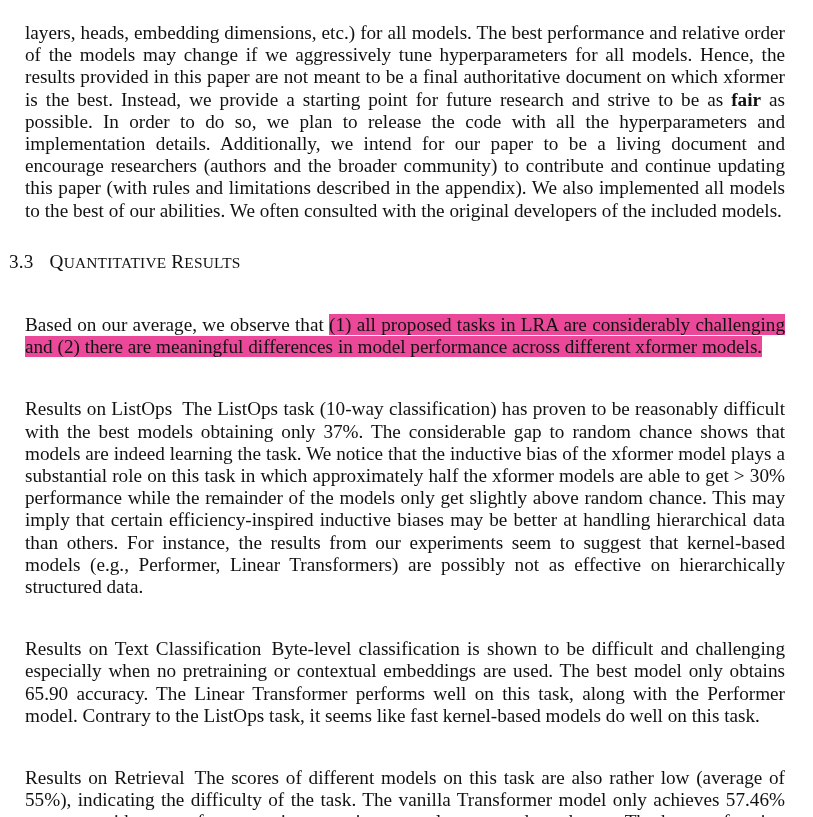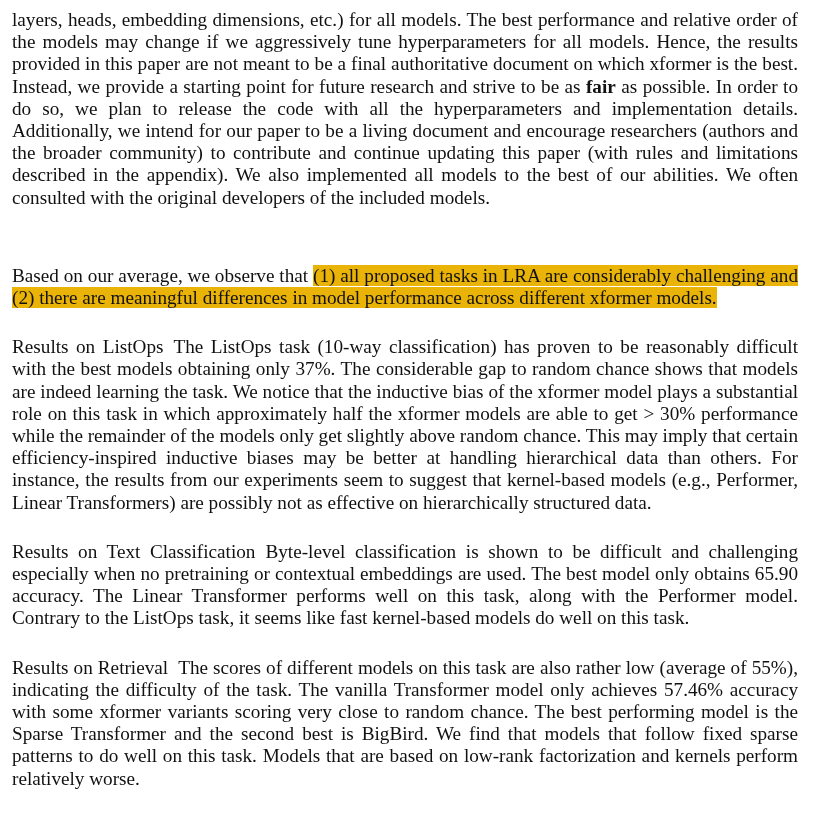--- a/index.html
+++ b/index.html
@@ -4,46 +4,47 @@
 <style>
   html, body { margin: 0; padding: 0; background: #ffffff; }
   body {
     width: 813px; height: 817px; overflow: hidden;
     font-family: "Liberation Serif", "DejaVu Serif", serif;
     color: #111111;
     font-size: 19.2px;
     line-height: 22.2px;
   }
   .page { padding: 6px 12px 0 9px; }
-  p { margin: 3px; text-align: justify; }
+  p { margin: 16px; text-align: justify; }
   .para { margin-bottom: 0; }
   .gap-lg { height: 29px; }
   .gap-md { height: 24px; }
   .section-heading {
     font-size: 19.2px;
     margin: 0;
     font-weight: normal;
     letter-spacing: 0.2px;
   }
   .sec-num { margin-right: 16px; }
   .sc-big { font-size: 19.2px; }
   .sc-small { font-size: 15.4px; }
-  .hl { background: #eab308; }
+  .hl { background: #ec4899; }
   b { font-weight: bold; }
   .run-head { font-weight: normal; margin-right: 10px; }
 </style>
 </head>
 <body>
 
 <div class="page">
 
   <p class="para"><span>layers, heads, embedding dimensions, etc.) for all models. The best performance and relative order of the models may change if we aggressively tune hyperparameters for all models. Hence, the results provided in this paper are not meant to be a final authoritative document on which xformer is the best.  Instead, we provide a starting point for future research and strive to be as </span><b>fair</b><span> as possible. In order to do so, we plan to release the code with all the hyperparameters and implementation details.  Additionally, we intend for our paper to be a living document and encourage researchers (authors and the broader community) to contribute and continue updating this paper (with rules and limitations described in the appendix). We also implemented all models to the best of our abilities. We often consulted with the original developers of the included models.</span></p>
 
   <div class="gap-lg"></div>
 
+  <h3 class="section-heading"><span class="sec-num">3.3</span><span class="sc-big">Q</span><span class="sc-small">UANTITATIVE</span> <span class="sc-big">R</span><span class="sc-small">ESULTS</span></h3>
 
   <div class="gap-md"></div>
 
   <p class="para"><span>Based on our average, we observe that </span><span class="hl">(1) all proposed tasks in LRA are considerably challenging and (2) there are meaningful differences in model performance across different xformer models.</span></p>
 
   <div class="gap-md"></div>
 
   <p class="para"><span class="run-head">Results on ListOps</span><span>The ListOps task (10-way classification) has proven to be reasonably difficult with the best models obtaining only 37%. The considerable gap to random chance shows that models are indeed learning the task. We notice that the inductive bias of the xformer model plays a substantial role on this task in which approximately half the xformer models are able to get &gt; 30% performance while the remainder of the models only get slightly above random chance.  This may imply that certain efficiency-inspired inductive biases may be better at handling hierarchical data than others. For instance, the results from our experiments seem to suggest that kernel-based models (e.g., Performer, Linear Transformers) are possibly not as effective on hierarchically structured data.</span></p>
 
   <div class="gap-md"></div>

